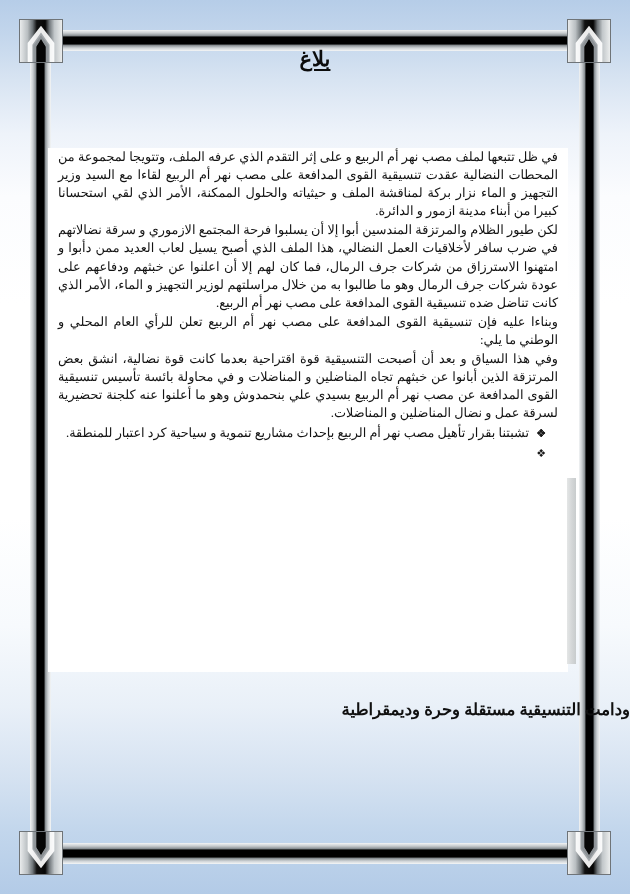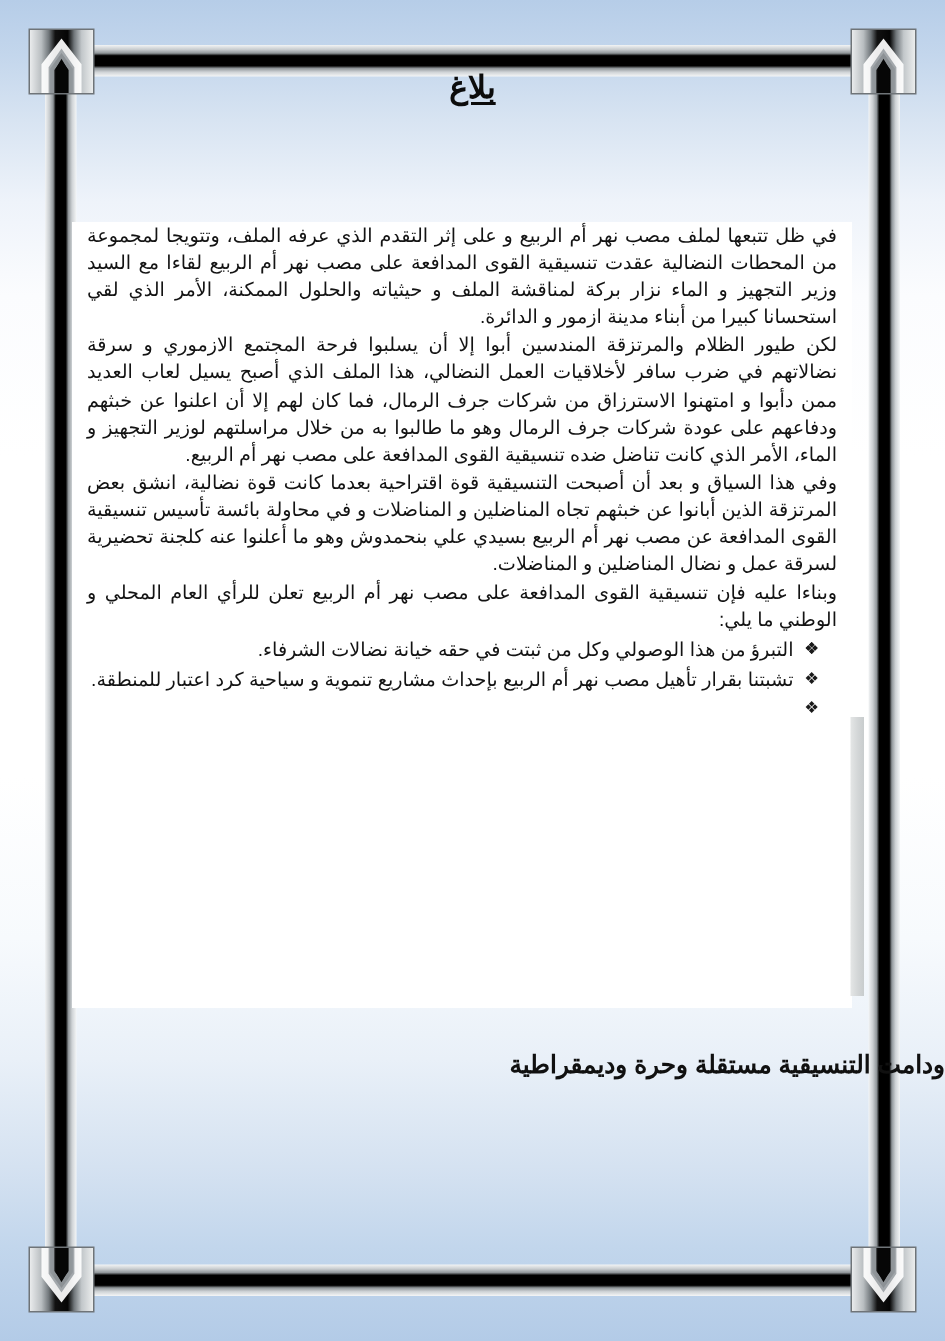--- a/index.html
+++ b/index.html
@@ -1,19 +1,19 @@
 <!DOCTYPE html>
 <html lang="ar" dir="rtl"><head>
 <meta charset="utf-8">
 <title>بلاغ</title>
 <style>
   html,body{margin:0;padding:0;background:#6d6d6d;}
   .page{
     position:relative;width:630px;height:894px;overflow:hidden;
-    font-family:Liberation Sans, sans-serif;
+    font-family:Liberation Serif, serif;
     background:linear-gradient(180deg,
       #b6cde8 0%, #c3d6ec 4%, #d8e4f2 9%, #eef3fa 15%,
       #fbfcfe 22%, #ffffff 34%, #ffffff 58%, #f7fafd 70%,
       #e9f0f8 79%, #d5e2f1 87%, #c2d6ec 93%, #b3cbe7 100%);
   }
 
   
   .border-frame{position:absolute;inset:0;pointer-events:none;}
 
   .bar{position:absolute;}
@@ -147,30 +147,29 @@
     <div class="doc-title">بلاغ</div>
   </div>
 
   <div class="sheet">
     <div class="sheet-edge"></div>
   </div>
 
   <div class="body">
     <p>في ظل تتبعها لملف مصب نهر أم الربيع و على إثر التقدم الذي عرفه الملف، وتتويجا لمجموعة من المحطات النضالية عقدت تنسيقية القوى المدافعة على مصب نهر أم الربيع لقاءا مع السيد وزير التجهيز و الماء نزار بركة لمناقشة الملف و حيثياته والحلول الممكنة، الأمر الذي لقي استحسانا كبيرا من أبناء مدينة ازمور و الدائرة.</p>
     <p>لكن طيور الظلام والمرتزقة المندسين أبوا إلا أن يسلبوا فرحة المجتمع الازموري و سرقة نضالاتهم في ضرب سافر لأخلاقيات العمل النضالي، هذا الملف الذي أصبح يسيل لعاب العديد ممن دأبوا و امتهنوا الاسترزاق من شركات جرف الرمال، فما كان لهم إلا أن اعلنوا عن خبثهم ودفاعهم على عودة شركات جرف الرمال وهو ما طالبوا به من خلال مراسلتهم لوزير التجهيز و الماء، الأمر الذي كانت تناضل ضده تنسيقية القوى المدافعة على مصب نهر أم الربيع.</p>
+    <p>وبناءا عليه فإن تنسيقية القوى المدافعة على مصب نهر أم الربيع تعلن للرأي العام المحلي و الوطني ما يلي:</p>
     <p>وفي هذا السياق و بعد أن أصبحت التنسيقية قوة اقتراحية بعدما كانت قوة نضالية، انشق بعض المرتزقة الذين أبانوا عن خبثهم تجاه المناضلين و المناضلات و في محاولة بائسة تأسيس تنسيقية القوى المدافعة عن مصب نهر أم الربيع بسيدي علي بنحمدوش وهو ما أعلنوا عنه كلجنة تحضيرية لسرقة عمل و نضال المناضلين و المناضلات.</p>
-    <p>وبناءا عليه فإن تنسيقية القوى المدافعة على مصب نهر أم الربيع تعلن للرأي العام المحلي و الوطني ما يلي:</p>
 
     <ul class="points">
       <li>
         <span class="bullet">❖</span>
       </li>
       <li>
         <span class="bullet">❖</span>
-        <span>التبرؤ من هذا الوصولي وكل من ثبتت في حقه خيانة نضالات الشرفاء.</span>
       </li>
       <li>
         <span class="bullet">❖</span>
         <span>تشبتنا بقرار تأهيل مصب نهر أم الربيع بإحداث مشاريع تنموية و سياحية كرد اعتبار للمنطقة.</span>
       </li>
       <li>
         <span class="bullet">❖</span>
       </li>
     </ul>
   </div>

